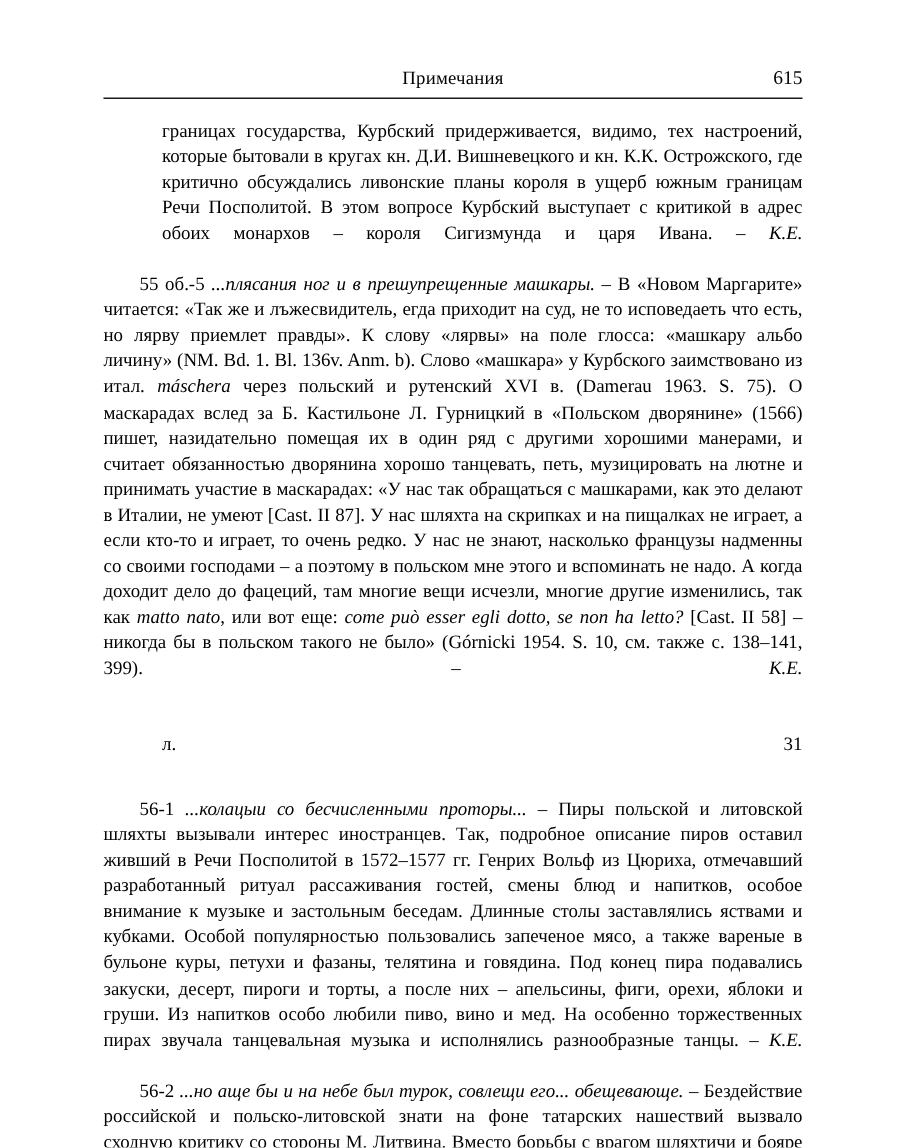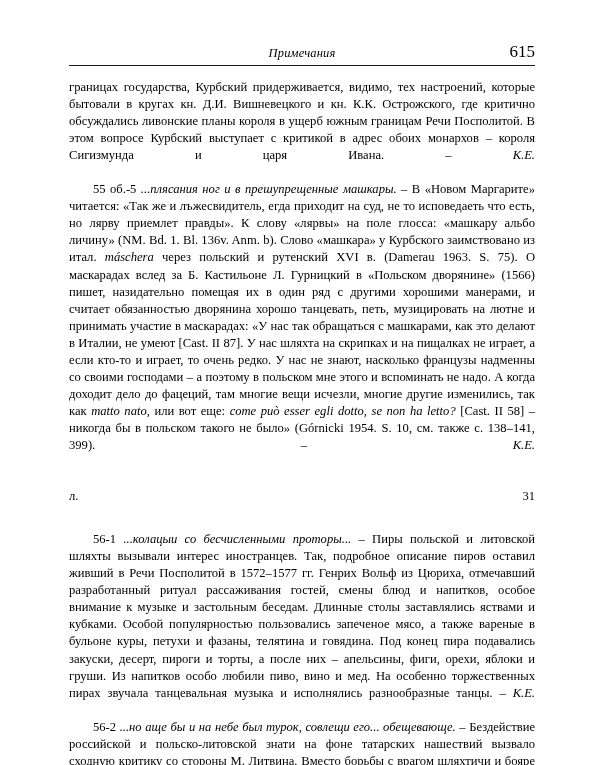--- a/index.html
+++ b/index.html
@@ -36,29 +36,28 @@
     justify-content: space-between;
     height: 16px;
   }
   .running-head .rh-spacer {
     width: 40px;
     flex: 0 0 40px;
   }
   .running-head-title {
     flex: 1 1 auto;
     text-align: center;
-    font-style: italic;
     font-size: 12.5px;
     letter-spacing: 0.15px;
     line-height: 16px;
   }
   .running-head-folio {
     flex: 0 0 40px;
     text-align: right;
-    font-size: 17px;
+    font-size: 13px;
     line-height: 16px;
     font-style: normal;
   }
   .head-rule {
     position: absolute;
     left: 69px;
     top: 65px;
     width: 466px;
     height: 1px;
     background: #1a1a1a;
@@ -77,20 +76,21 @@
     hyphens: manual;
   }
 
   p.para {
     margin: 0;
     text-indent: 24px;
     text-align: justify;
   }
   p.para.no-indent {
     text-indent: 0;
+    margin-left: 39px;
   }
 
   
   p.para::after {
     content: "";
     display: inline-block;
     width: 100%;
   }
 
   .it {

